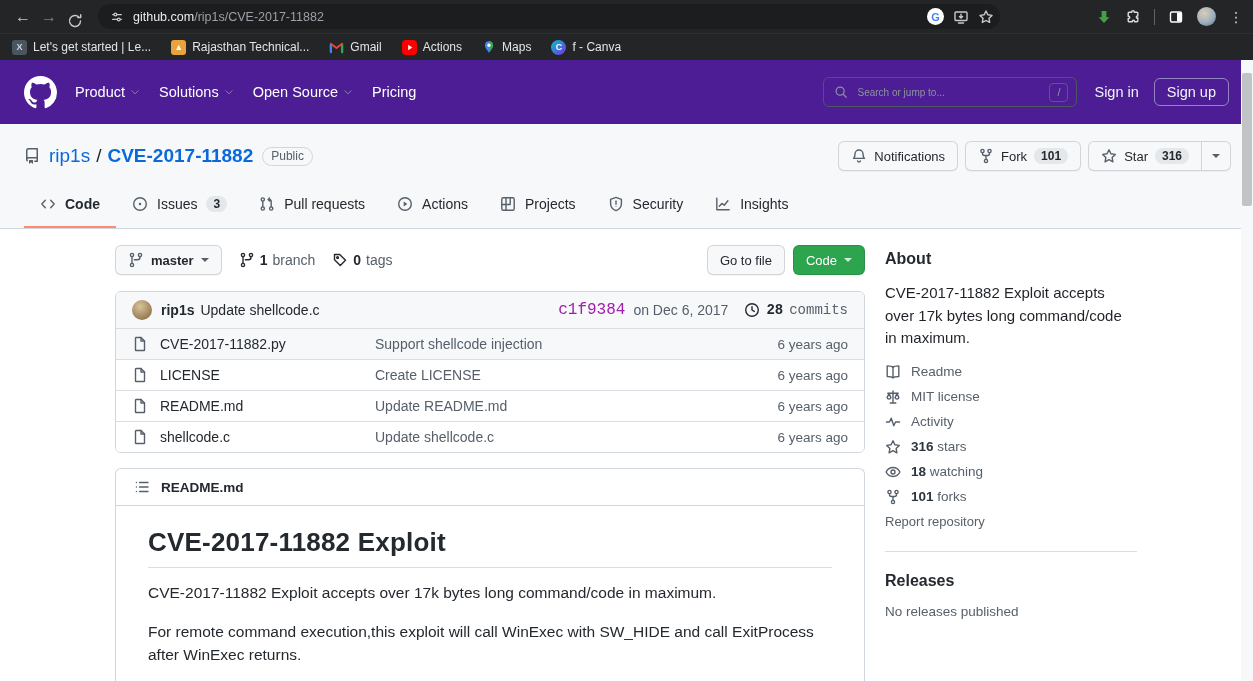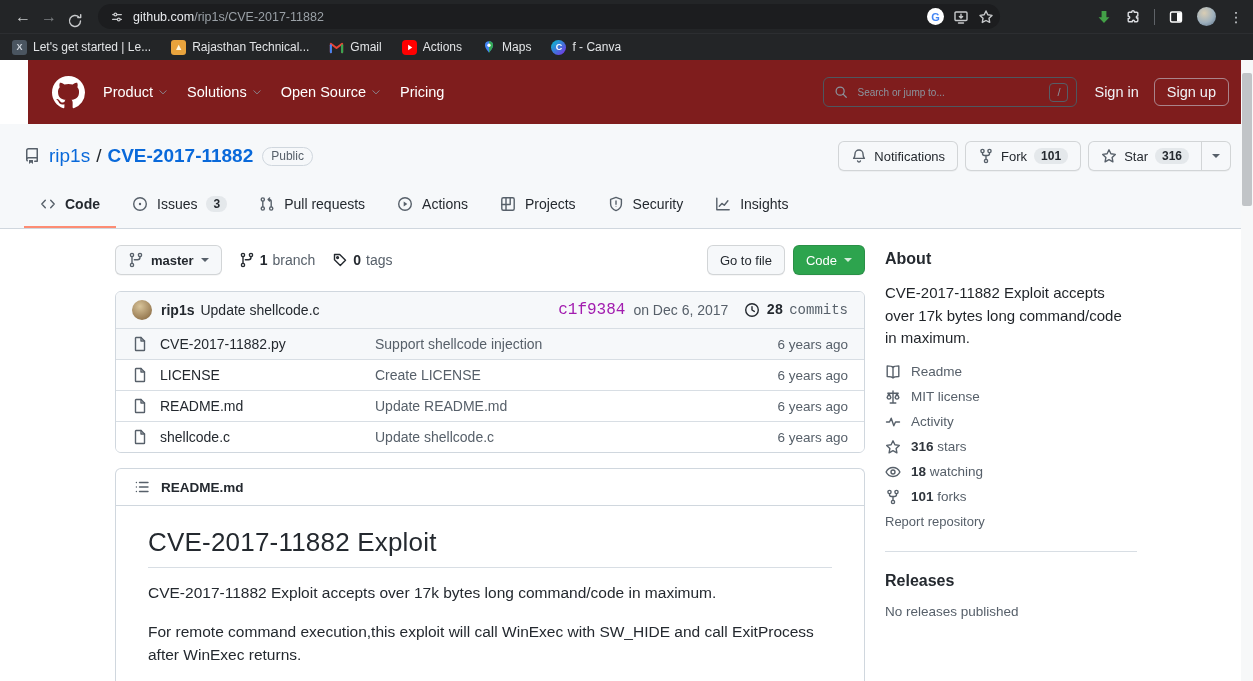--- a/index.html
+++ b/index.html
@@ -31,22 +31,22 @@
                padding:0 12px; gap:20px; font-size:12px; color:#e2e4e6; border-top:1px solid #2c2e31; }
   .bm { display:flex; align-items:center; gap:6px; }
   .fav { width:15px; height:15px; border-radius:3px; display:flex; align-items:center;
          justify-content:center; font-size:9px; font-weight:bold; color:#fff; flex:0 0 auto; }
   .fav-edx { background:#4a5560; color:#cfd6dd; }
   .fav-img { background:#e8a33d; color:#fff7e0; }
   .fav-yt { background:#f00; border-radius:4px; }
   .fav-canva { background:linear-gradient(135deg,#00c4cc,#7d2ae8); border-radius:50%; }
 
   
-  .gh-header { height:64px; background:#7f1d1d; display:flex; align-items:center;
-               padding:0 24px;margin-left:28px; }
+  .gh-header { height:64px; background:#4c1d95; display:flex; align-items:center;
+               padding:0 24px; }
   .gh-logo { width:33px; height:33px; fill:#fff; }
   .gh-nav { display:flex; gap:19px; margin-left:18px; align-items:center; }
   .gh-nav-item { color:#ffffff; font-size:14.5px; display:flex; align-items:center; gap:5px; }
   .chev { width:10px; height:10px; stroke:#8b949e; }
   .gh-search { margin-left:auto; width:254px; height:30px; border:1px solid #4d575f;
                border-radius:6px; display:flex; align-items:center; padding:0 8px 0 10px;
                gap:7px; color:#8b949e; }
   .gh-search input { background:transparent; border:0; outline:none; color:#c9d1d9;
                font-size:10px; flex:1; font-family:Liberation Sans, sans-serif; }
   .gh-search input::placeholder { color:#8b949e; }
@@ -114,21 +114,21 @@
   .f-ic { color:#57606a; margin-right:12px; }
   .f-name { width:215px; color:#24292f; }
   .f-msg { flex:1; color:#57606a; }
   .f-age { color:#57606a; font-size:13.5px; }
 
   .readme-box { margin-top:15px; border:1px solid #d0d7de; border-radius:6px 6px 0 0; border-bottom:0; }
   .readme-head { display:flex; align-items:center; gap:11px; padding:10px 18px;
                  border-bottom:1px solid #d0d7de; font-size:13.5px; font-weight:600; color:#24292f; }
   .readme-head .ic { color:#57606a; }
   .readme-body { padding:21px 32px 10px; color:#24292f; }
-  .readme-body h1 { font-size:26px; font-weight:400; margin:0 0 14px; padding-bottom:9px;
+  .readme-body h1 { font-size:26px; font-weight:700; margin:0 0 14px; padding-bottom:9px;
                     border-bottom:1px solid #d8dee4; letter-spacing:.2px; }
   .readme-body p { font-size:15.5px; line-height:1.45; margin:0 0 17px; }
 
   
   .col-right h2 { font-size:16px; font-weight:600; color:#24292f; margin:5px 0 14px; }
   .about-desc { font-size:15px; color:#1f2328; line-height:1.5; margin:0 0 14px; }
   .topics { display:flex; flex-wrap:wrap; gap:7px 5px; margin-bottom:17px; }
   .topic { background:#ddf4ff; color:#0969da; font-size:12px; font-weight:500;
            padding:3px 10px 4px; border-radius:2em; }
   .meta { list-style:none; margin:2px 0 0; padding:0; font-size:13.5px; color:#57606a; }

